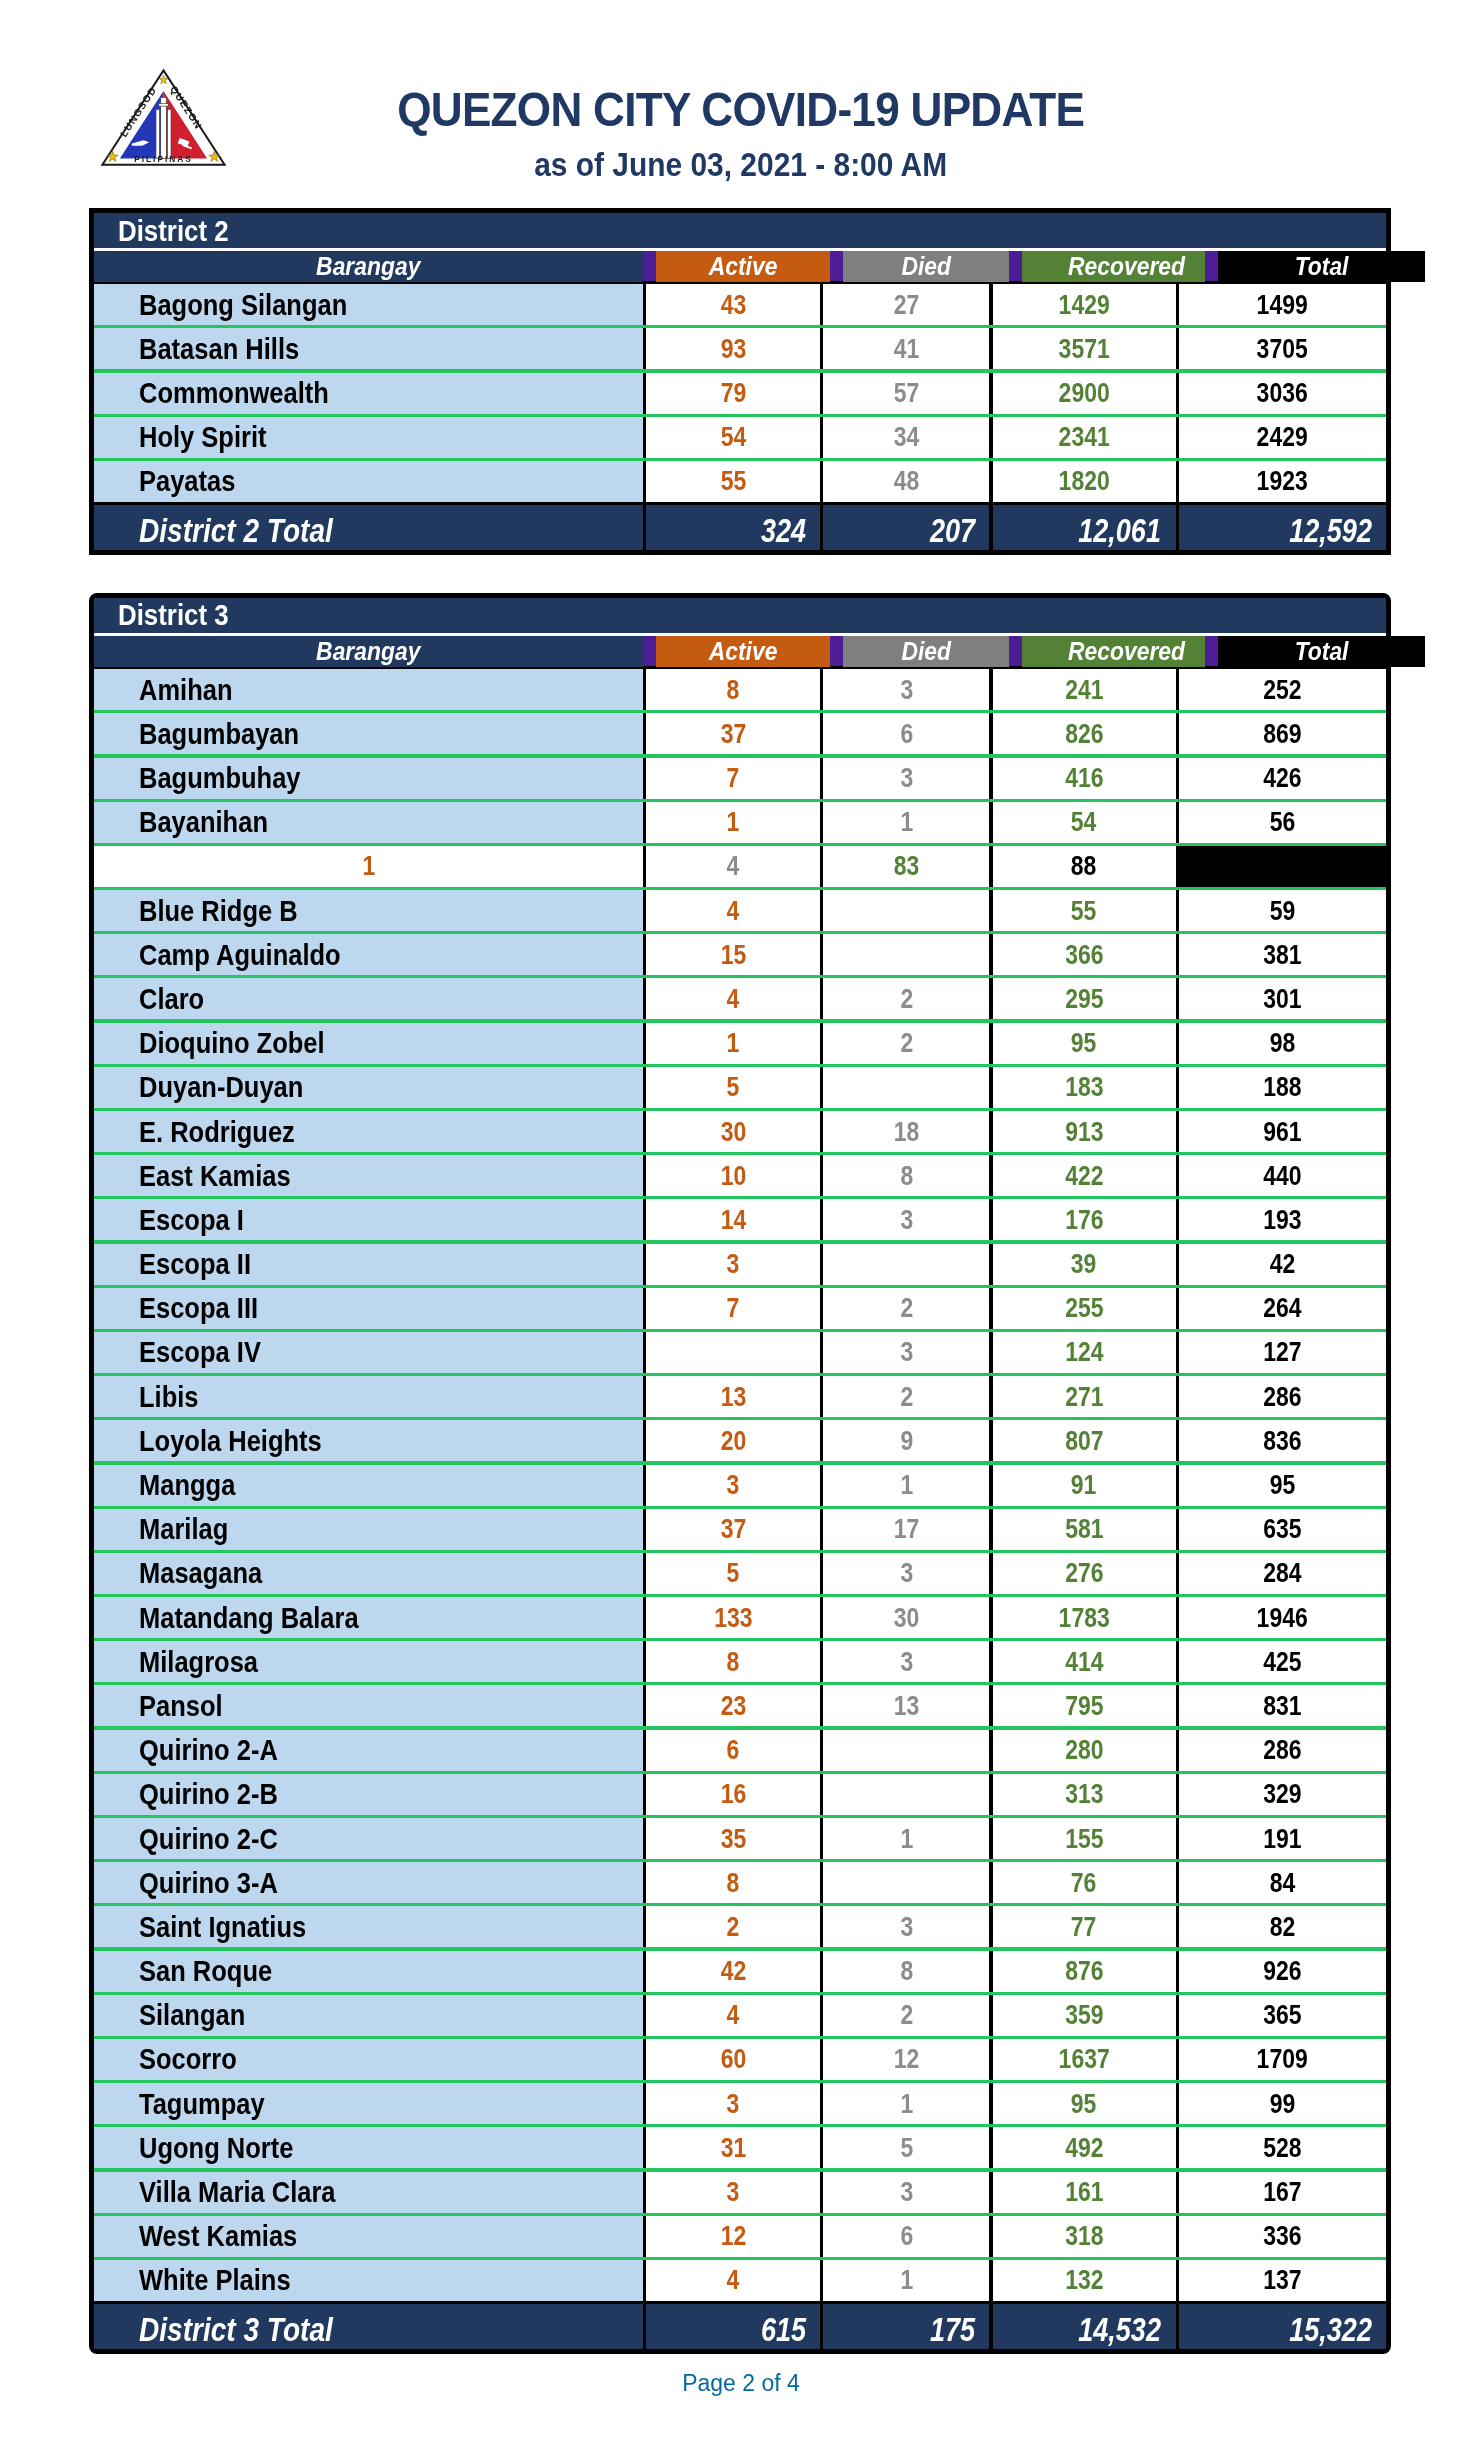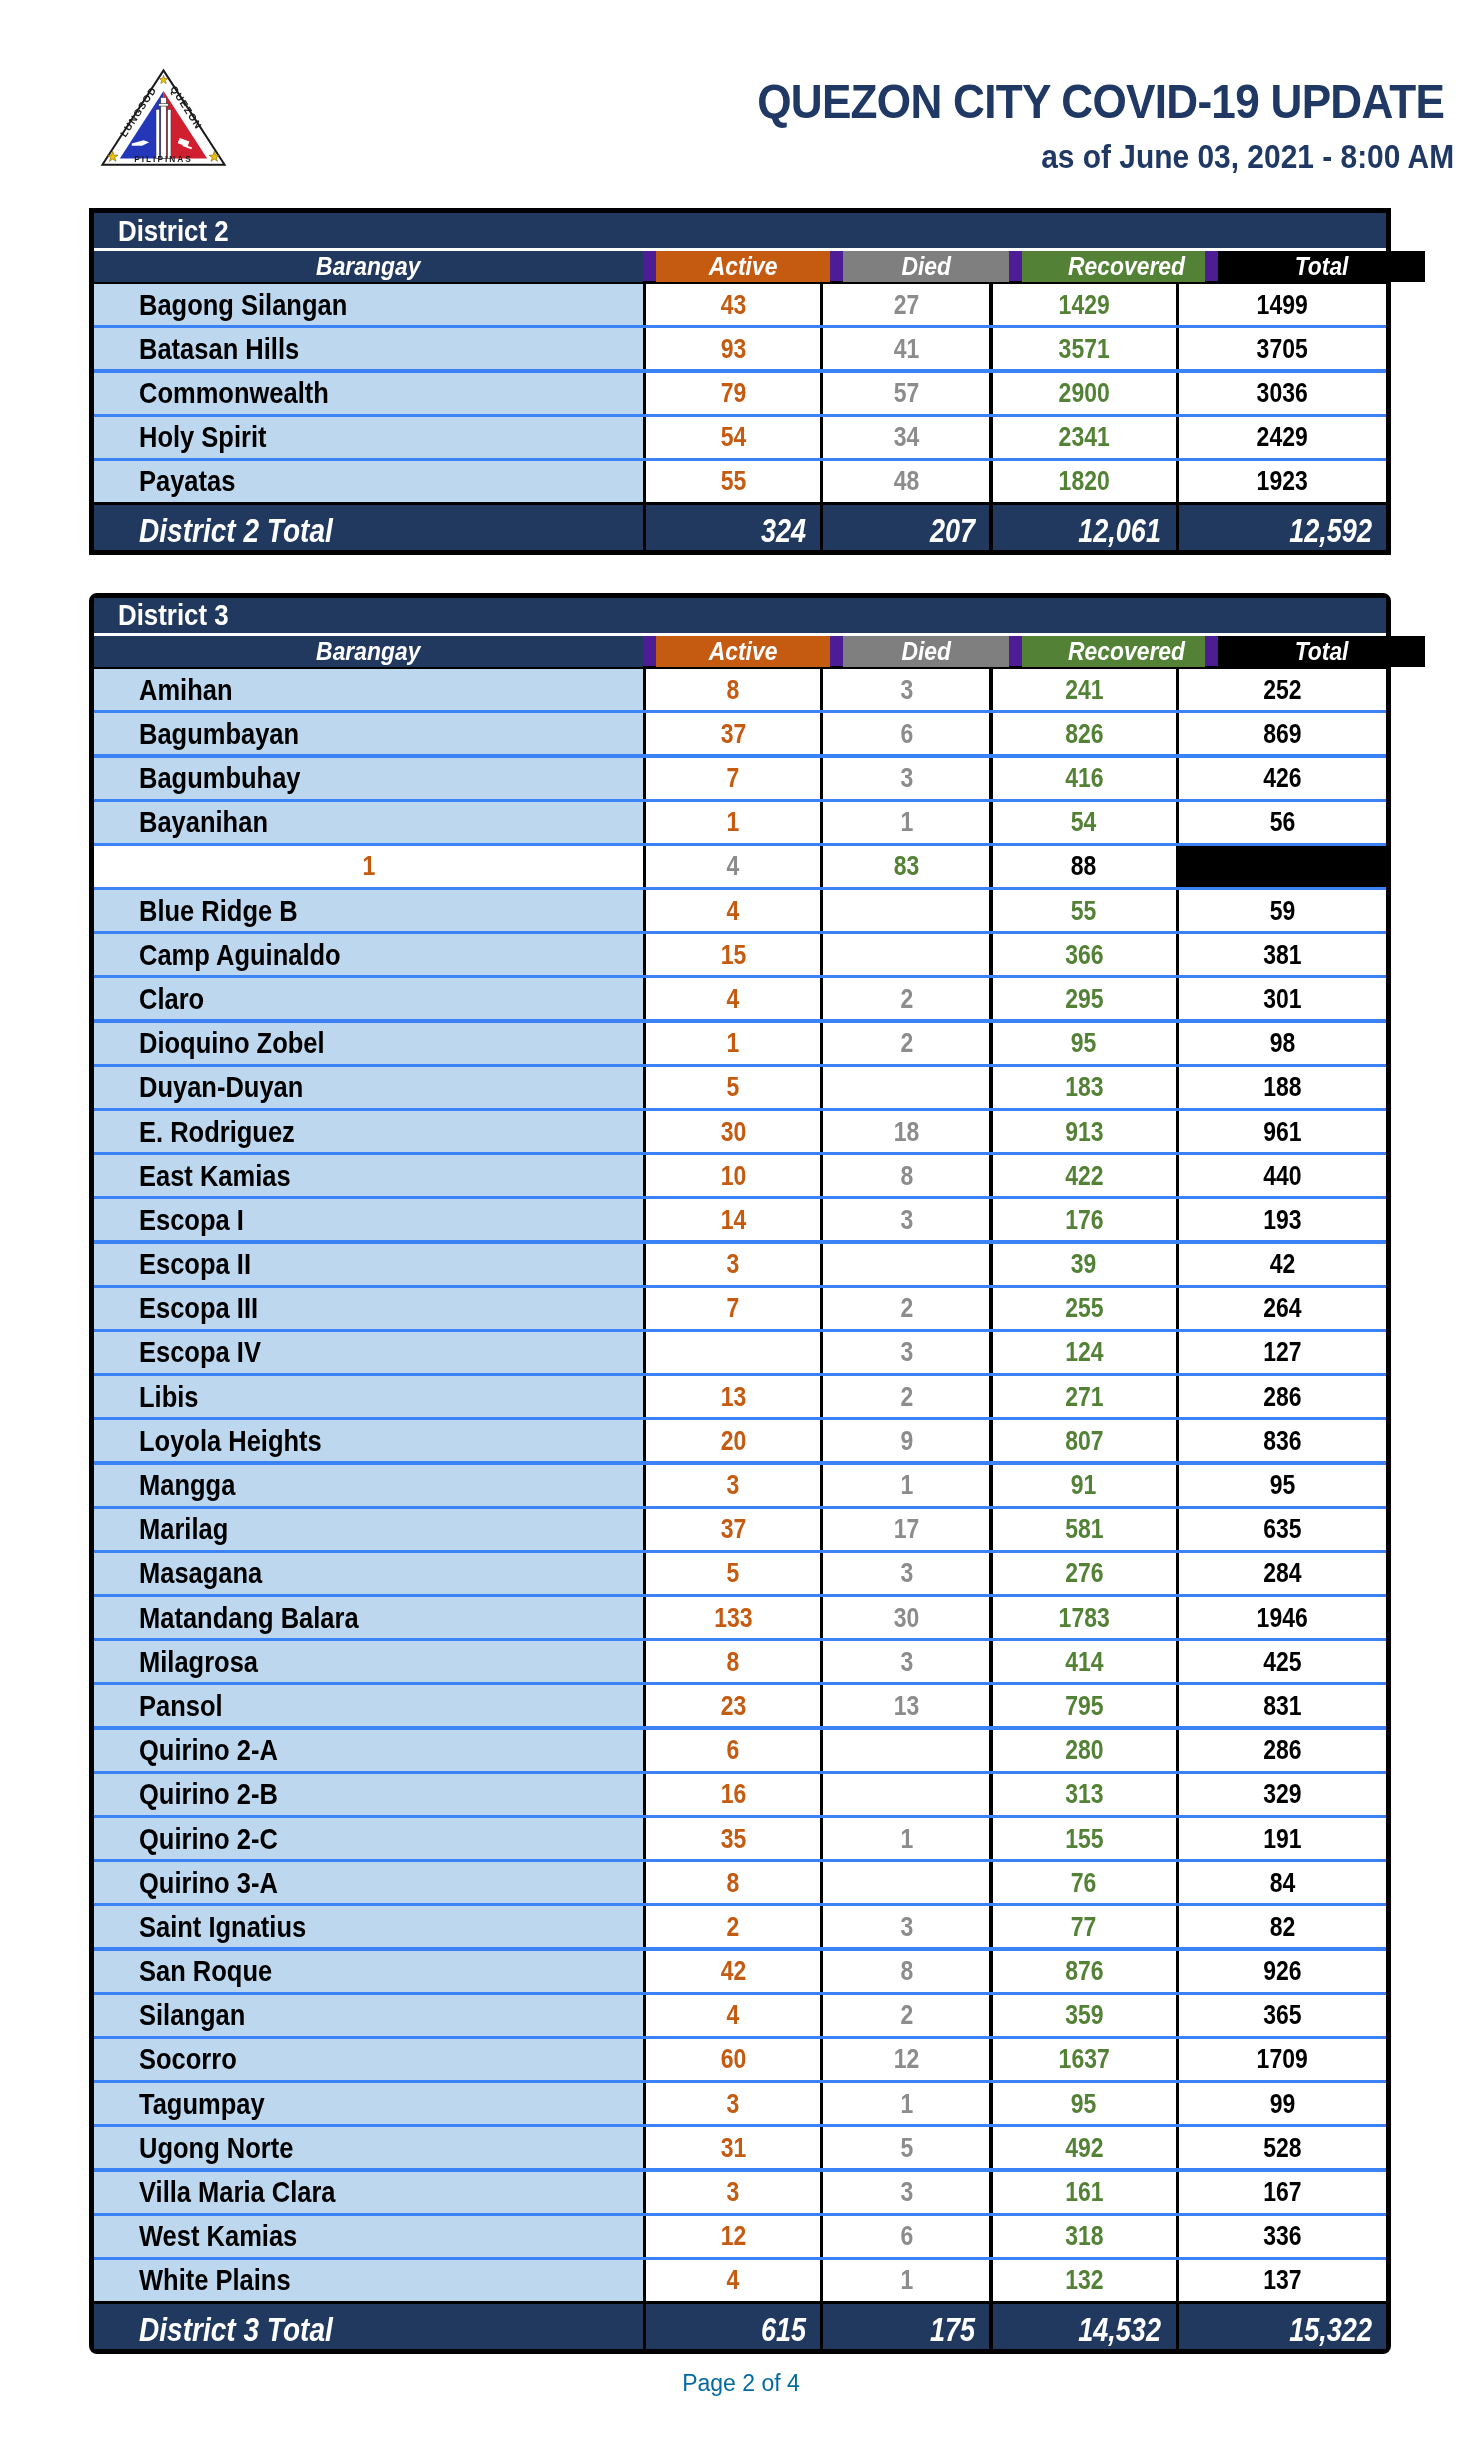--- a/index.html
+++ b/index.html
@@ -3,21 +3,21 @@
 <meta charset="utf-8">
 <style>
   html,body{margin:0;padding:0;}
   body{
     width:1482px;height:2462px;background:#ffffff;position:relative;
     font-family:"Liberation Sans", sans-serif;overflow:hidden;
   }
   
   .page-header{position:relative;height:208px;}
   .seal{position:absolute;left:100px;top:68px;width:127px;height:100px;}
-  .titles{position:absolute;left:0;right:0;top:73px;text-align:right;}
+  .titles{position:absolute;left:0;right:0;top:81px;text-align:center;}
   .title{
     font-size:49px;font-weight:bold;color:var(--title_navy);
     letter-spacing:-0.8px;display:inline-block;transform:scaleX(.90);transform-origin:center;
     white-space:nowrap;
   }
   .subtitle{margin-top:8px;}
   .subtitle span{
     font-size:34px;font-weight:bold;color:var(--title_navy);
     display:inline-block;transform:scaleX(.88);transform-origin:center;white-space:nowrap;
   }
@@ -37,21 +37,21 @@
     background:#4c1d95;height:30px;
   }
   .hcell{display:flex;align-items:center;justify-content:center;color:#fff;}
   .hcell span{font-size:26px;font-weight:bold;font-style:italic;display:inline-block;transform:scaleX(.88);white-space:nowrap;}
   .hcell.c-barangay{background:var(--navy);}
   .hcell.c-active{background:var(--orange);}
   .hcell.c-died{background:var(--gray_header);}
   .hcell.c-recovered{background:var(--green);padding-left:25px;}
   .hcell.c-total{background:var(--black);}
   .gbody{
-    display:flex;flex-direction:column;row-gap:3.2px;background:#3b82f6;
+    display:flex;flex-direction:column;row-gap:3.2px;background:#22c55e;
     border-top:3.2px solid #000;
   }
   .row{display:grid;grid-template-columns:var(--cols);column-gap:3.2px;background:#000;height:41px;}
   .cell{display:flex;align-items:center;}
   .cell.name{background:var(--light_blue);padding-left:45px;}
   .cell.name span{
     font-size:30px;font-weight:bold;color:#000;display:inline-block;
     transform:scaleX(.85);transform-origin:left center;white-space:nowrap;
   }
   .cell.num{background:#ffffff;justify-content:center;}

